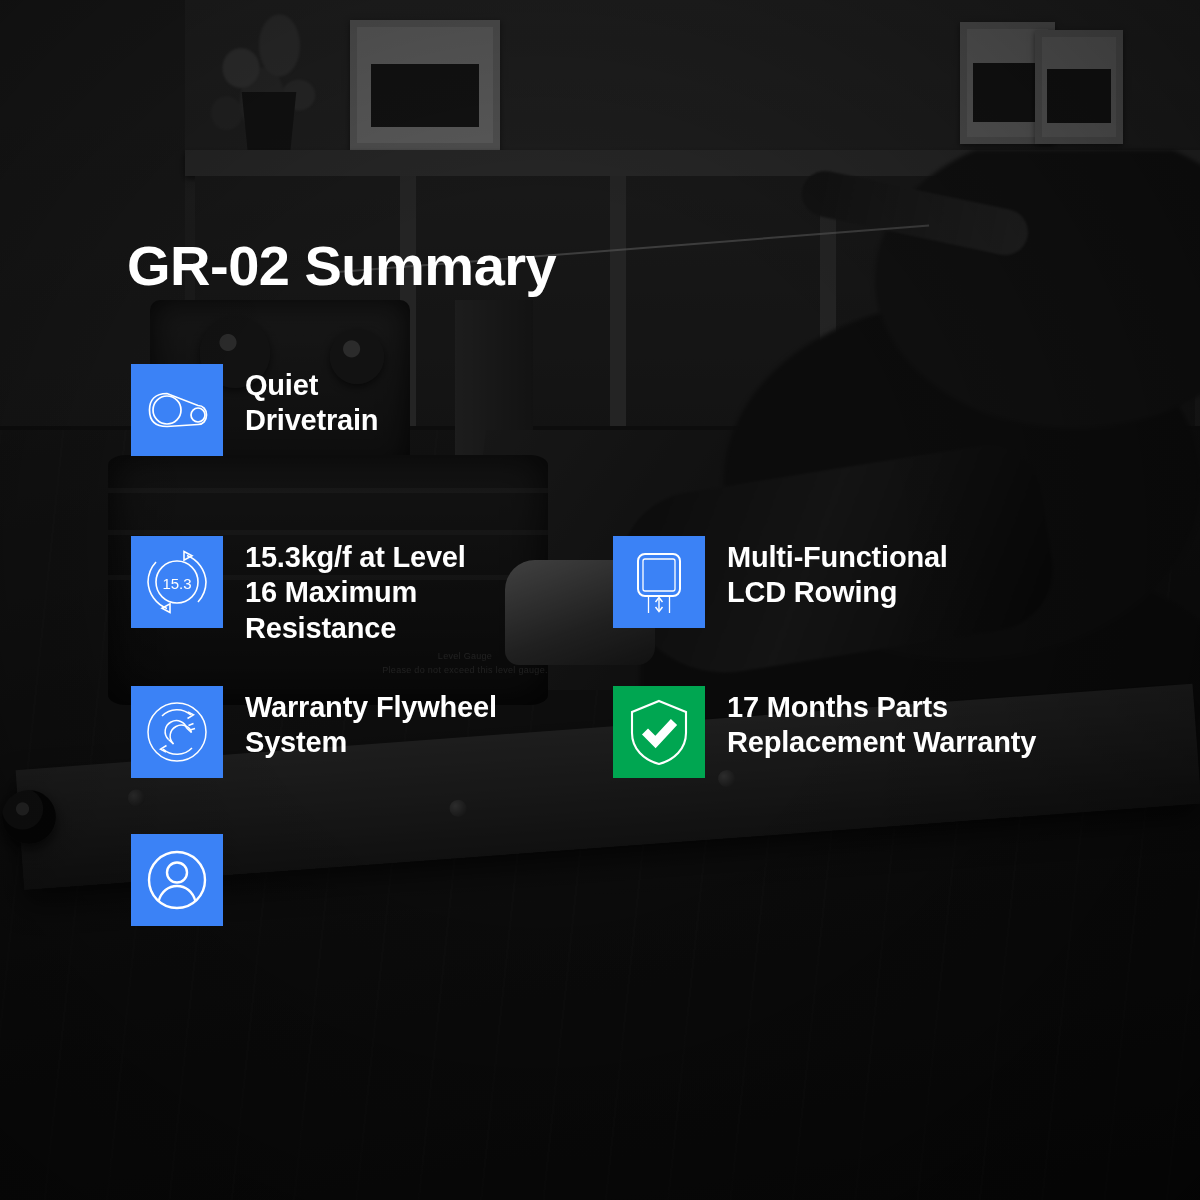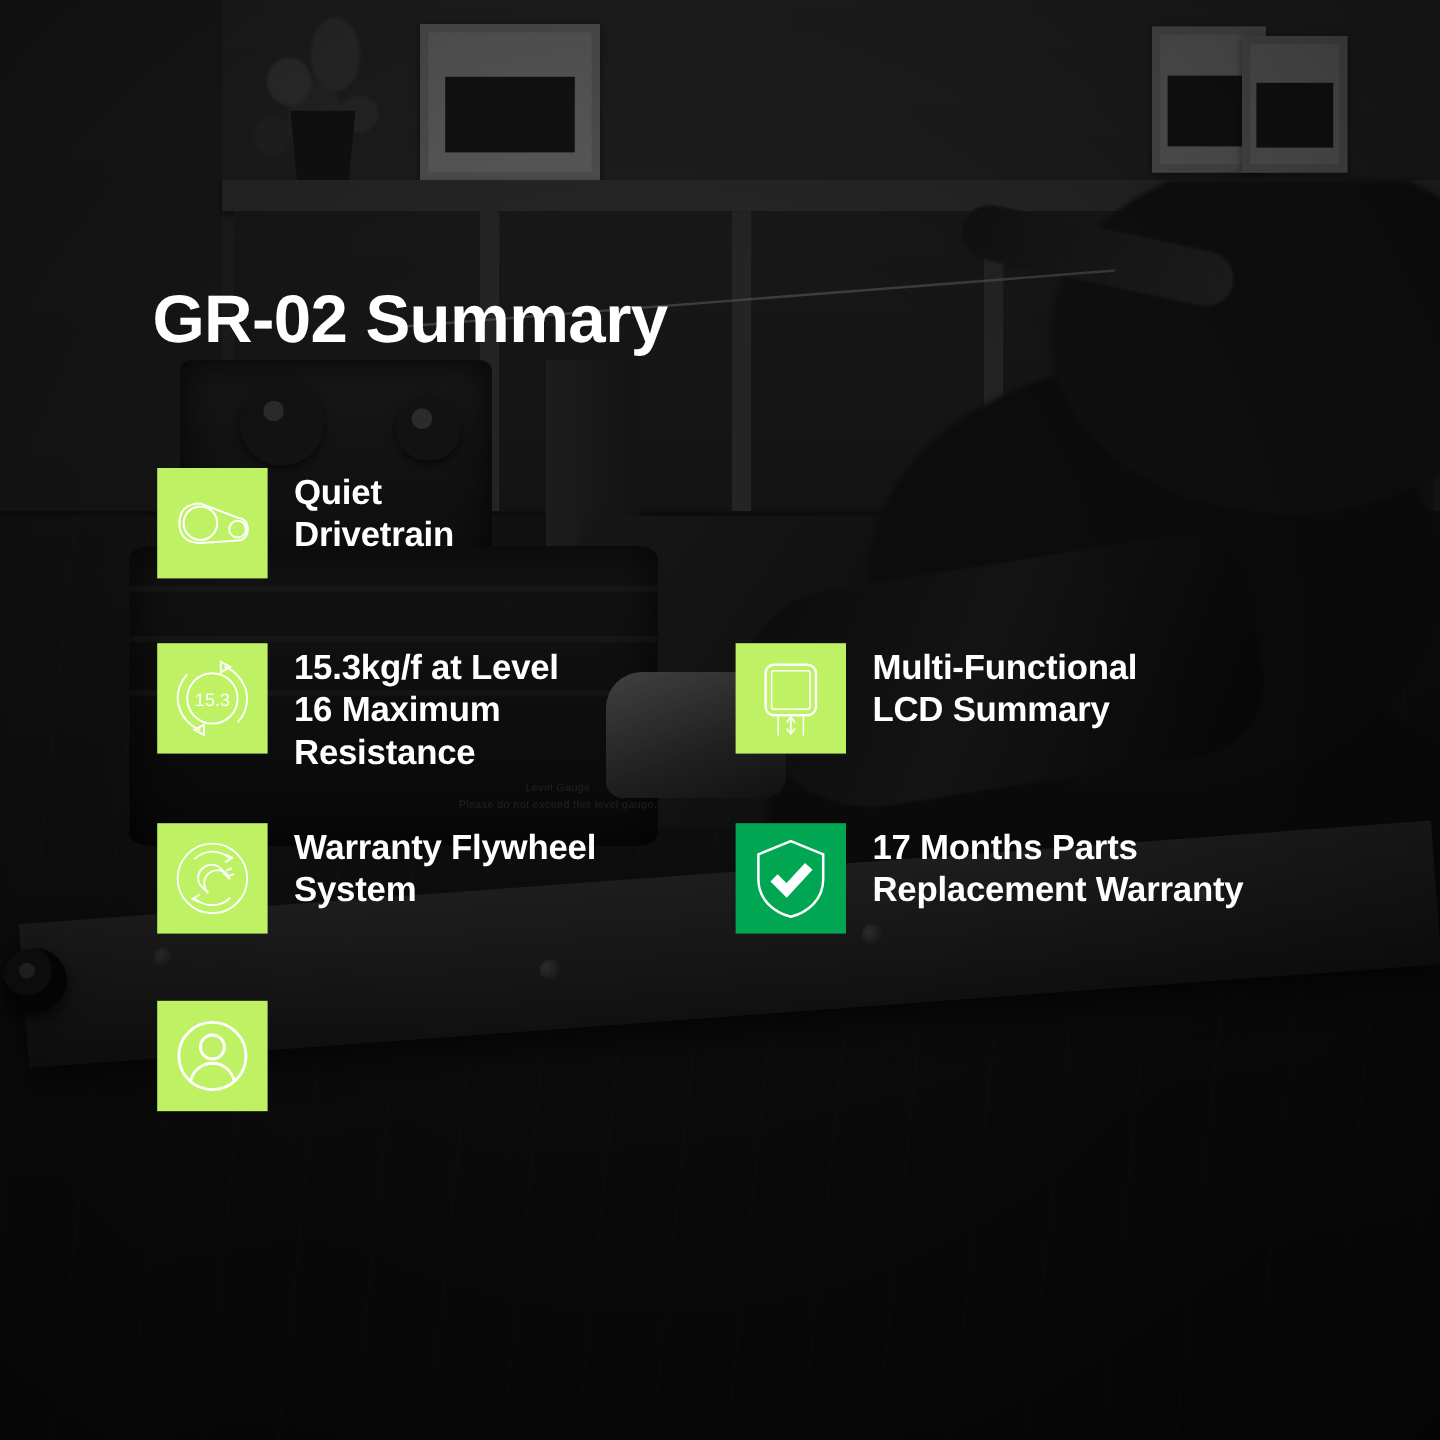--- a/index.html
+++ b/index.html
@@ -210,38 +210,38 @@
     gap: 22px;
   }
   .tile {
     flex: 0 0 auto;
     width: 92px;
     height: 92px;
     display: flex;
     align-items: center;
     justify-content: center;
   }
-  .tile.red   { background: #bef264; }
+  .tile.red   { background: #3b82f6; }
   .tile.green { background: #00a651; }
   .tile svg { display: block; }
 
   .feature-label {
     color: #ffffff;
     font-size: 29px;
     font-weight: 700;
     line-height: 1.22;
     padding-top: 4px;
     white-space: pre-line;
     letter-spacing: -0.2px;
   }
 
   
   .col-left  { left: 131px; }
   .col-right { left: 613px; }
-  .row-1 { top: 390px; }
+  .row-1 { top: 364px; }
   .row-2 { top: 536px; }
   .row-3 { top: 686px; }
   .row-4 { top: 834px; }
 </style>
 </head>
 <body>
 
 <div class="stage">
 
   <div class="bg">
@@ -376,21 +376,21 @@
           <rect x="14" y="7" width="42" height="42" rx="7"></rect>
           <rect x="19" y="12" width="32" height="32" rx="2" stroke-width="1.3"></rect>
           <path d="M24.5 49 L24.5 66" stroke-width="1.3"></path>
           <path d="M45.5 49 L45.5 66" stroke-width="1.3"></path>
           <path d="M35 52 L35 63" stroke-width="1.4"></path>
           <path d="M31.5 55 L35 50.5 L38.5 55" stroke-width="1.4"></path>
           <path d="M31.5 60 L35 64.5 L38.5 60" stroke-width="1.4"></path>
         </svg>
       </div>
       <div class="feature-label">Multi-Functional
-LCD Summary</div>
+LCD Rowing</div>
     </div>
 
     <div class="feature col-right row-3">
       <div class="tile green">
         <svg width="66" height="70" viewBox="0 0 66 70" fill="none" stroke="#ffffff" stroke-width="2.1">
           <path d="M33 4 L60 15 L60 36 C60 52 48 63 33 67 C18 63 6 52 6 36 L6 15 Z"></path>
           <path d="M19 34.5 L29.5 45 L48 25" stroke-width="8.5" stroke-linecap="butt" stroke-linejoin="miter"></path>
         </svg>
       </div>
       <div class="feature-label">17 Months Parts

